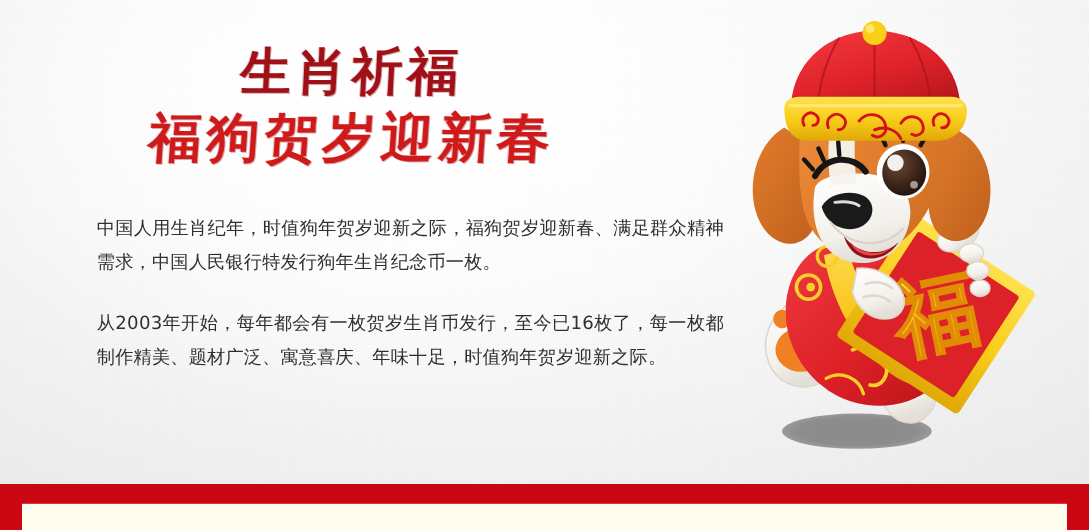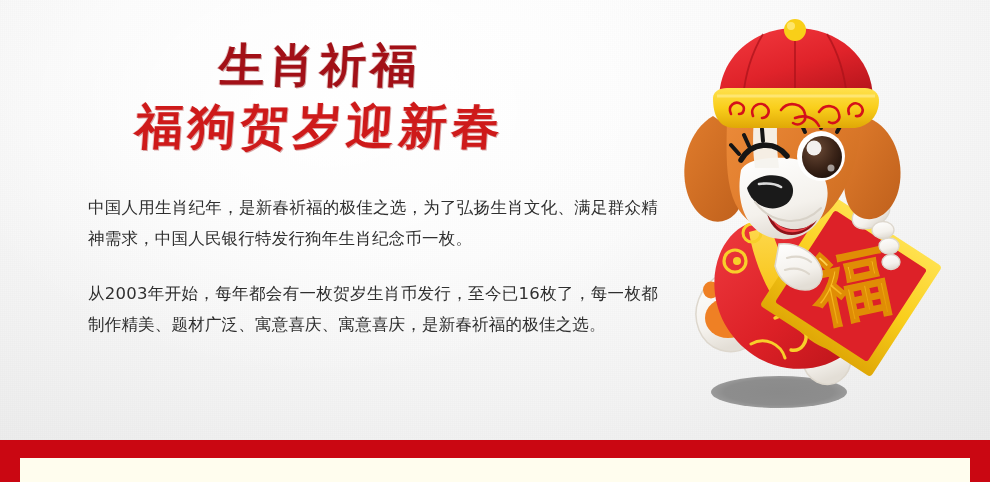--- a/index.html
+++ b/index.html
@@ -71,22 +71,22 @@
 
   <div id="noise"></div>
   <div id="glow"></div>
 
   <div class="title-block">
     <div class="title-l1">生肖祈福</div>
     <div class="title-l2">福狗贺岁迎新春</div>
   </div>
 
   <div class="copy">
-    <p>中国人用生肖纪年，是新春祈福的极佳之选，为了弘扬生肖文化、满足群众精神需求，中国人民银行特发行狗年生肖纪念币一枚。</p>
-    <p>从2003年开始，每年都会有一枚贺岁生肖币发行，至今已16枚了，每一枚都制作精美、题材广泛、寓意喜庆、寓意喜庆，是新春祈福的极佳之选。</p>
+    <p>中国人用生肖纪年，时值狗年贺岁迎新之际，福狗贺岁迎新春、满足群众精神需求，中国人民银行特发行狗年生肖纪念币一枚。</p>
+    <p>从2003年开始，每年都会有一枚贺岁生肖币发行，至今已16枚了，每一枚都制作精美、题材广泛、寓意喜庆、年味十足，时值狗年贺岁迎新之际。</p>
   </div>
 
   <div id="mascot">
     <svg viewBox="0 0 300 400" xmlns="http://www.w3.org/2000/svg">
       <defs>
         <linearGradient id="furG" x1="0" y1="0" x2="1" y2="1">
           <stop offset="0%" stop-color="#f0913f"></stop>
           <stop offset="55%" stop-color="#e07c2c"></stop>
           <stop offset="100%" stop-color="#c96a20"></stop>
         </linearGradient>

